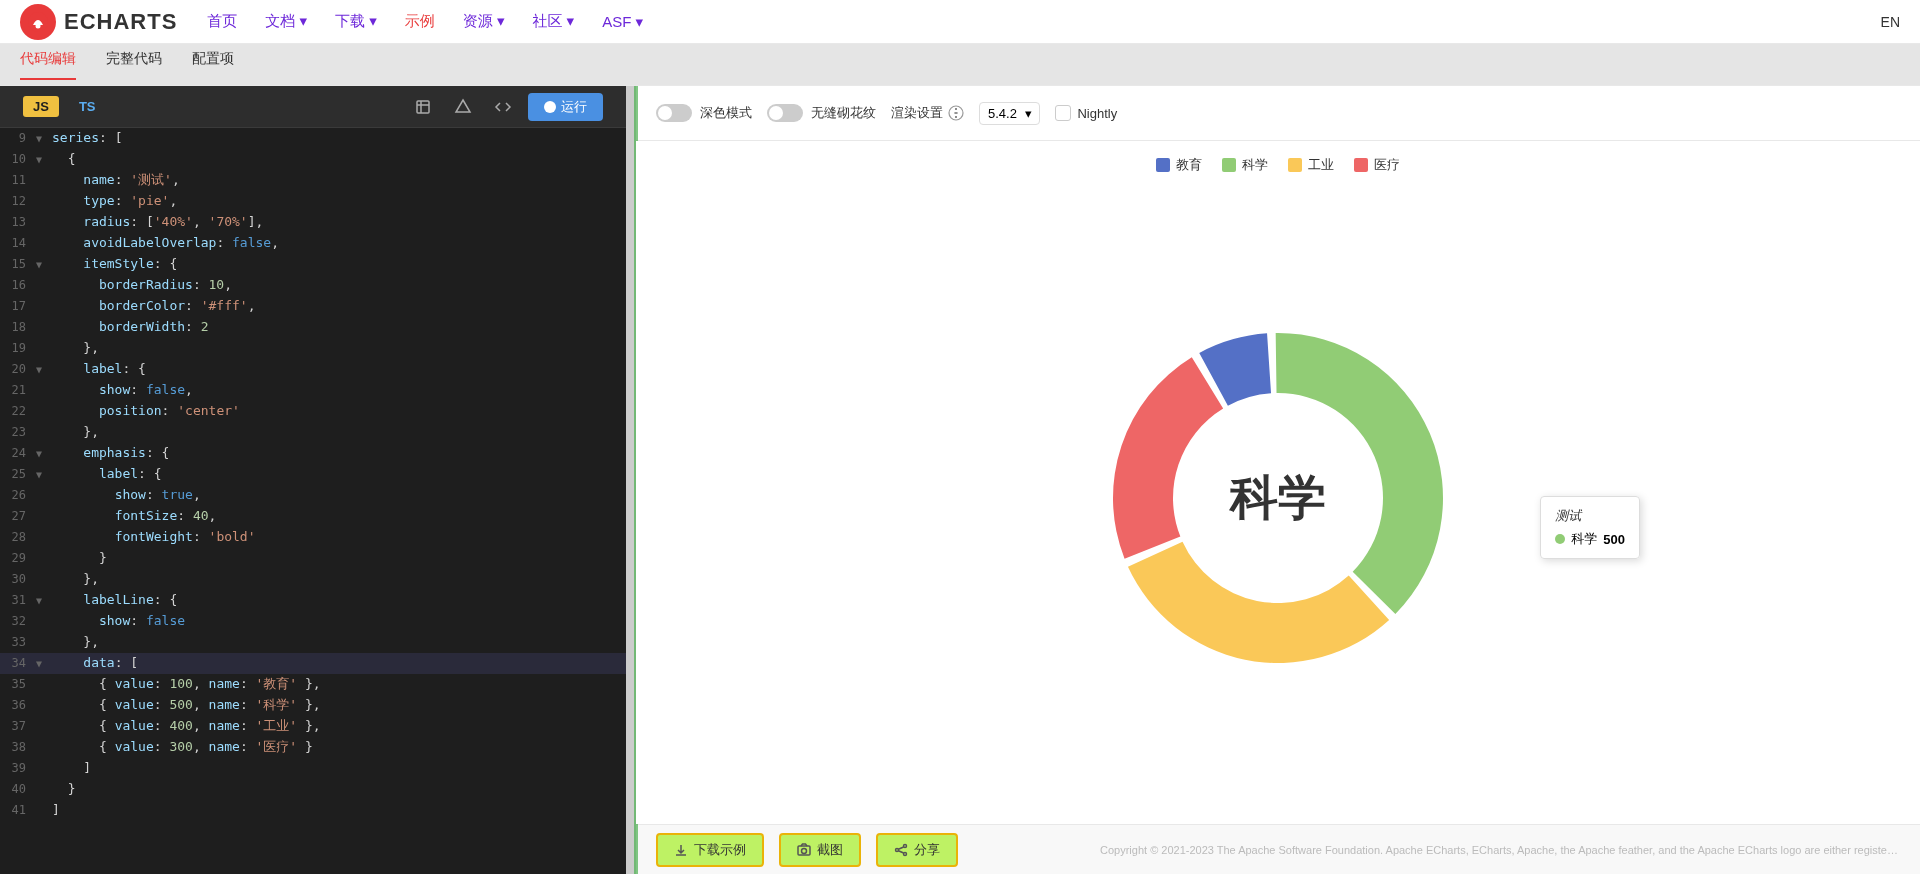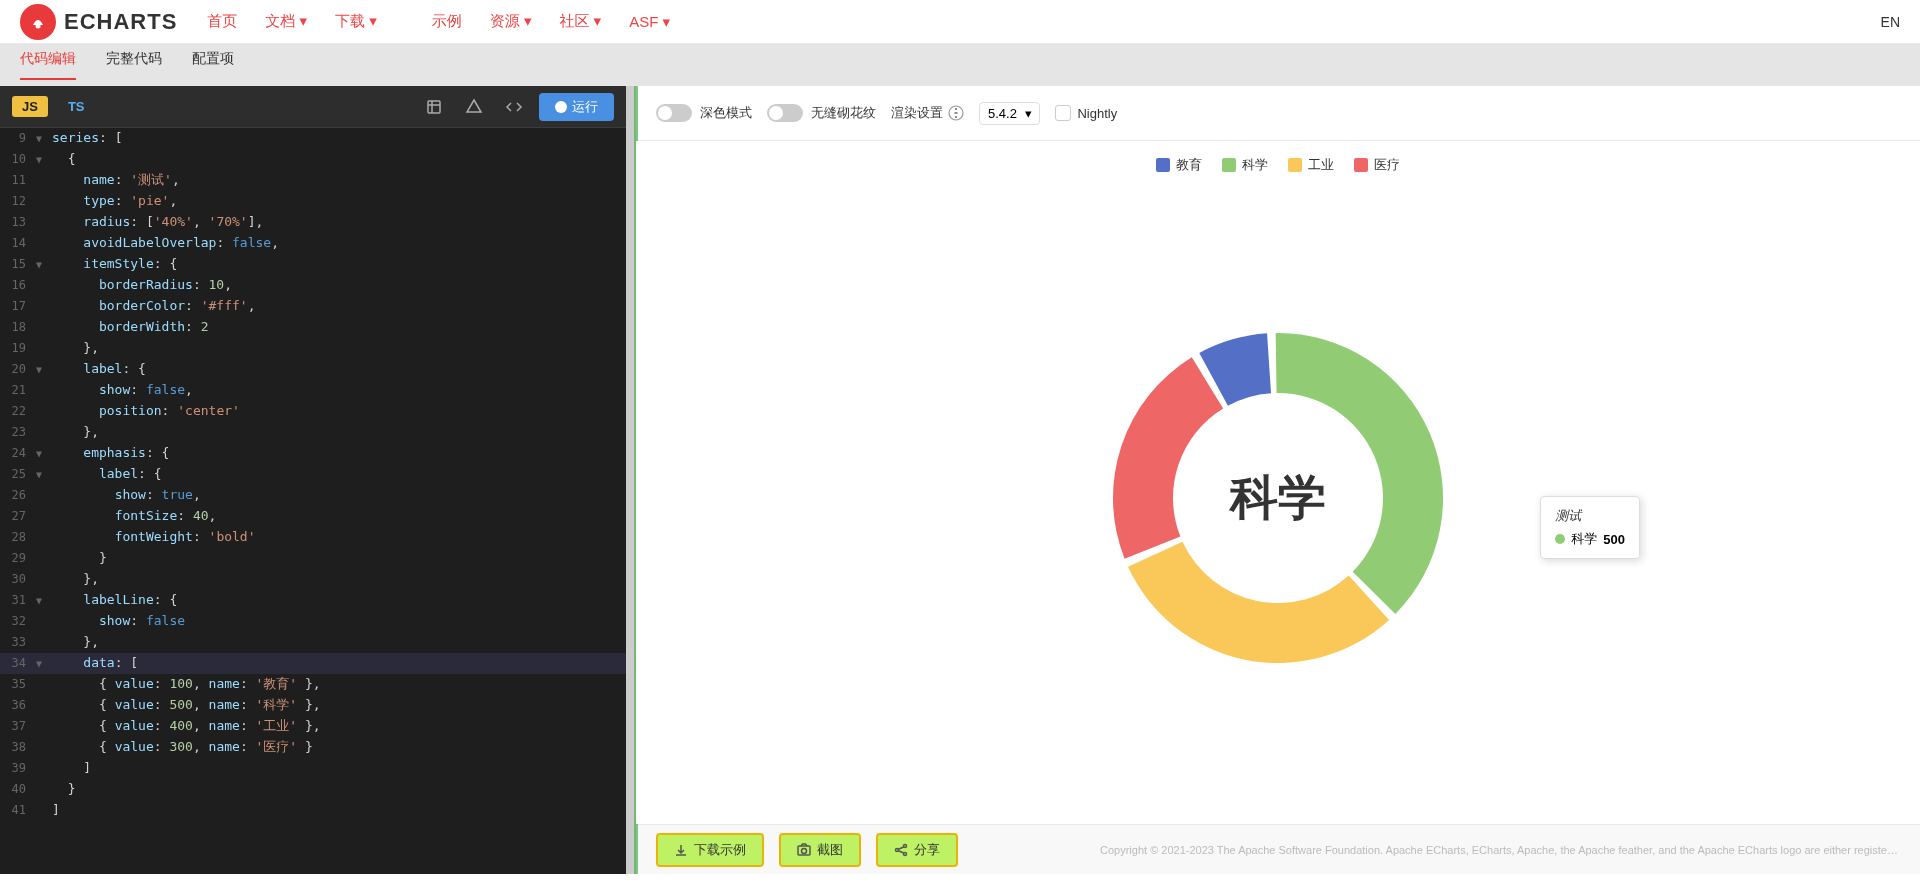--- a/index.html
+++ b/index.html
@@ -39,27 +39,27 @@
       letter-spacing: 1px;
     }
     .nav-items {
       display: flex;
       align-items: center;
       gap: 28px;
       flex: 1;
     }
     .nav-item {
       font-size: 15px;
-      color: #ef4444;
+      color: #6d28d9;
       cursor: pointer;
       display: flex;
       align-items: center;
       gap: 4px;
     }
-    .nav-item.active { color: #e83a3a; margin-left: 27px; }
+    .nav-item.active { color: #e83a3a; }
     .nav-en {
       font-size: 14px;
       color: #333;
       cursor: pointer;
     }
 
     
     .sub-tabs {
       display: flex;
       align-items: center;
@@ -95,21 +95,21 @@
       border-right: 4px solid #ccc;
       background: #1e1e1e;
       flex-shrink: 0;
     }
 
     .code-toolbar {
       display: flex;
       align-items: center;
       height: 42px;
       background: #2d2d2d;
-      padding: 0 12px;
+      padding: 0 23px;
       gap: 10px;
       border-bottom: 1px solid #3a3a3a;
     }
     .lang-btn {
       padding: 3px 10px;
       font-size: 13px;
       font-weight: bold;
       cursor: pointer;
       border: none;
       background: transparent;

